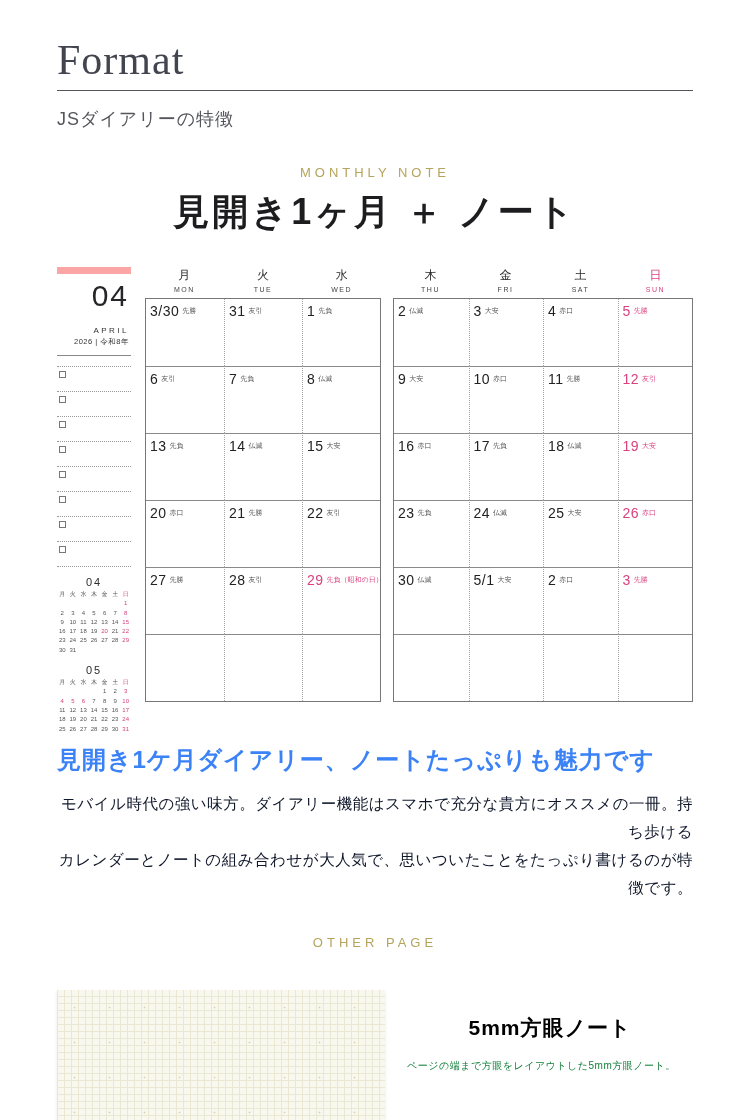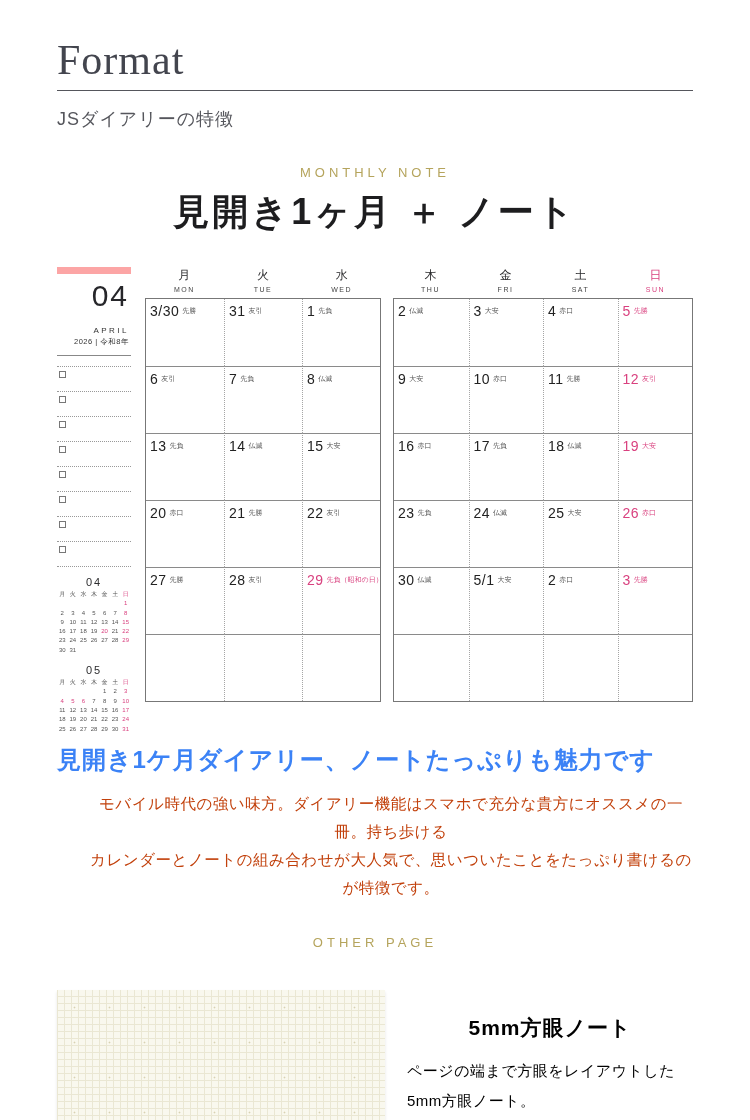--- a/index.html
+++ b/index.html
@@ -63,39 +63,39 @@
   .cell-date { font-size:14px; color:#222; letter-spacing:0.5px; }
   .cell-rokuyou { font-size:7px; color:#555; margin-left:3px; vertical-align:3px; }
   .cell.pink .cell-date, .cell.pink .cell-rokuyou { color:#d9417f; }
 
   
   .catch-copy {
     text-align:left; font-size:24px; font-weight:bold; color:#3b82f6;
     letter-spacing:1px; margin-top:10px;
   }
   .lead-text {
-    text-align:center; font-size:15.5px; color:#c2410c;
-    line-height:1.8; margin-top:14px; letter-spacing:0.5px;margin-left:32px;
+    text-align:right; font-size:15.5px; color:#0f172a;
+    line-height:1.8; margin-top:14px; letter-spacing:0.5px;
   }
 
   
   .other-row { display:flex; margin-top:40px; }
   .grid-paper {
     width:328px; height:238px; flex:0 0 auto;
     background-color:#f9f8ee;
     background-image:
       radial-gradient(circle, #d8d2b2 0.8px, transparent 1.1px),
       repeating-linear-gradient(0deg, #eae7d3 0, #eae7d3 1px, transparent 1px, transparent 7px),
       repeating-linear-gradient(90deg, #eae7d3 0, #eae7d3 1px, transparent 1px, transparent 7px);
     background-size:35px 35px, auto, auto;
     box-shadow:0 2px 3px rgba(0,0,0,0.10);
   }
   .other-text { margin-left:22px; padding-top:24px; width:286px; }
   .other-item-title { font-size:21px; font-weight:bold; color:#000000; letter-spacing:1px;text-align:center; }
-  .other-item-desc { font-size:15px; color:#000000; line-height:1.95; margin-top:14px; letter-spacing:0.5px; }
+  .other-item-desc { font-size:10px; color:#15803d; line-height:1.95; margin-top:14px; letter-spacing:0.5px; }
 </style>
 </head>
 <body>
 
 <div class="wrap">
 
   <header class="format-header">
     <h1 class="format-title">Format</h1>
     <hr class="format-rule">
     <div class="format-sub">JSダイアリーの特徴</div>

